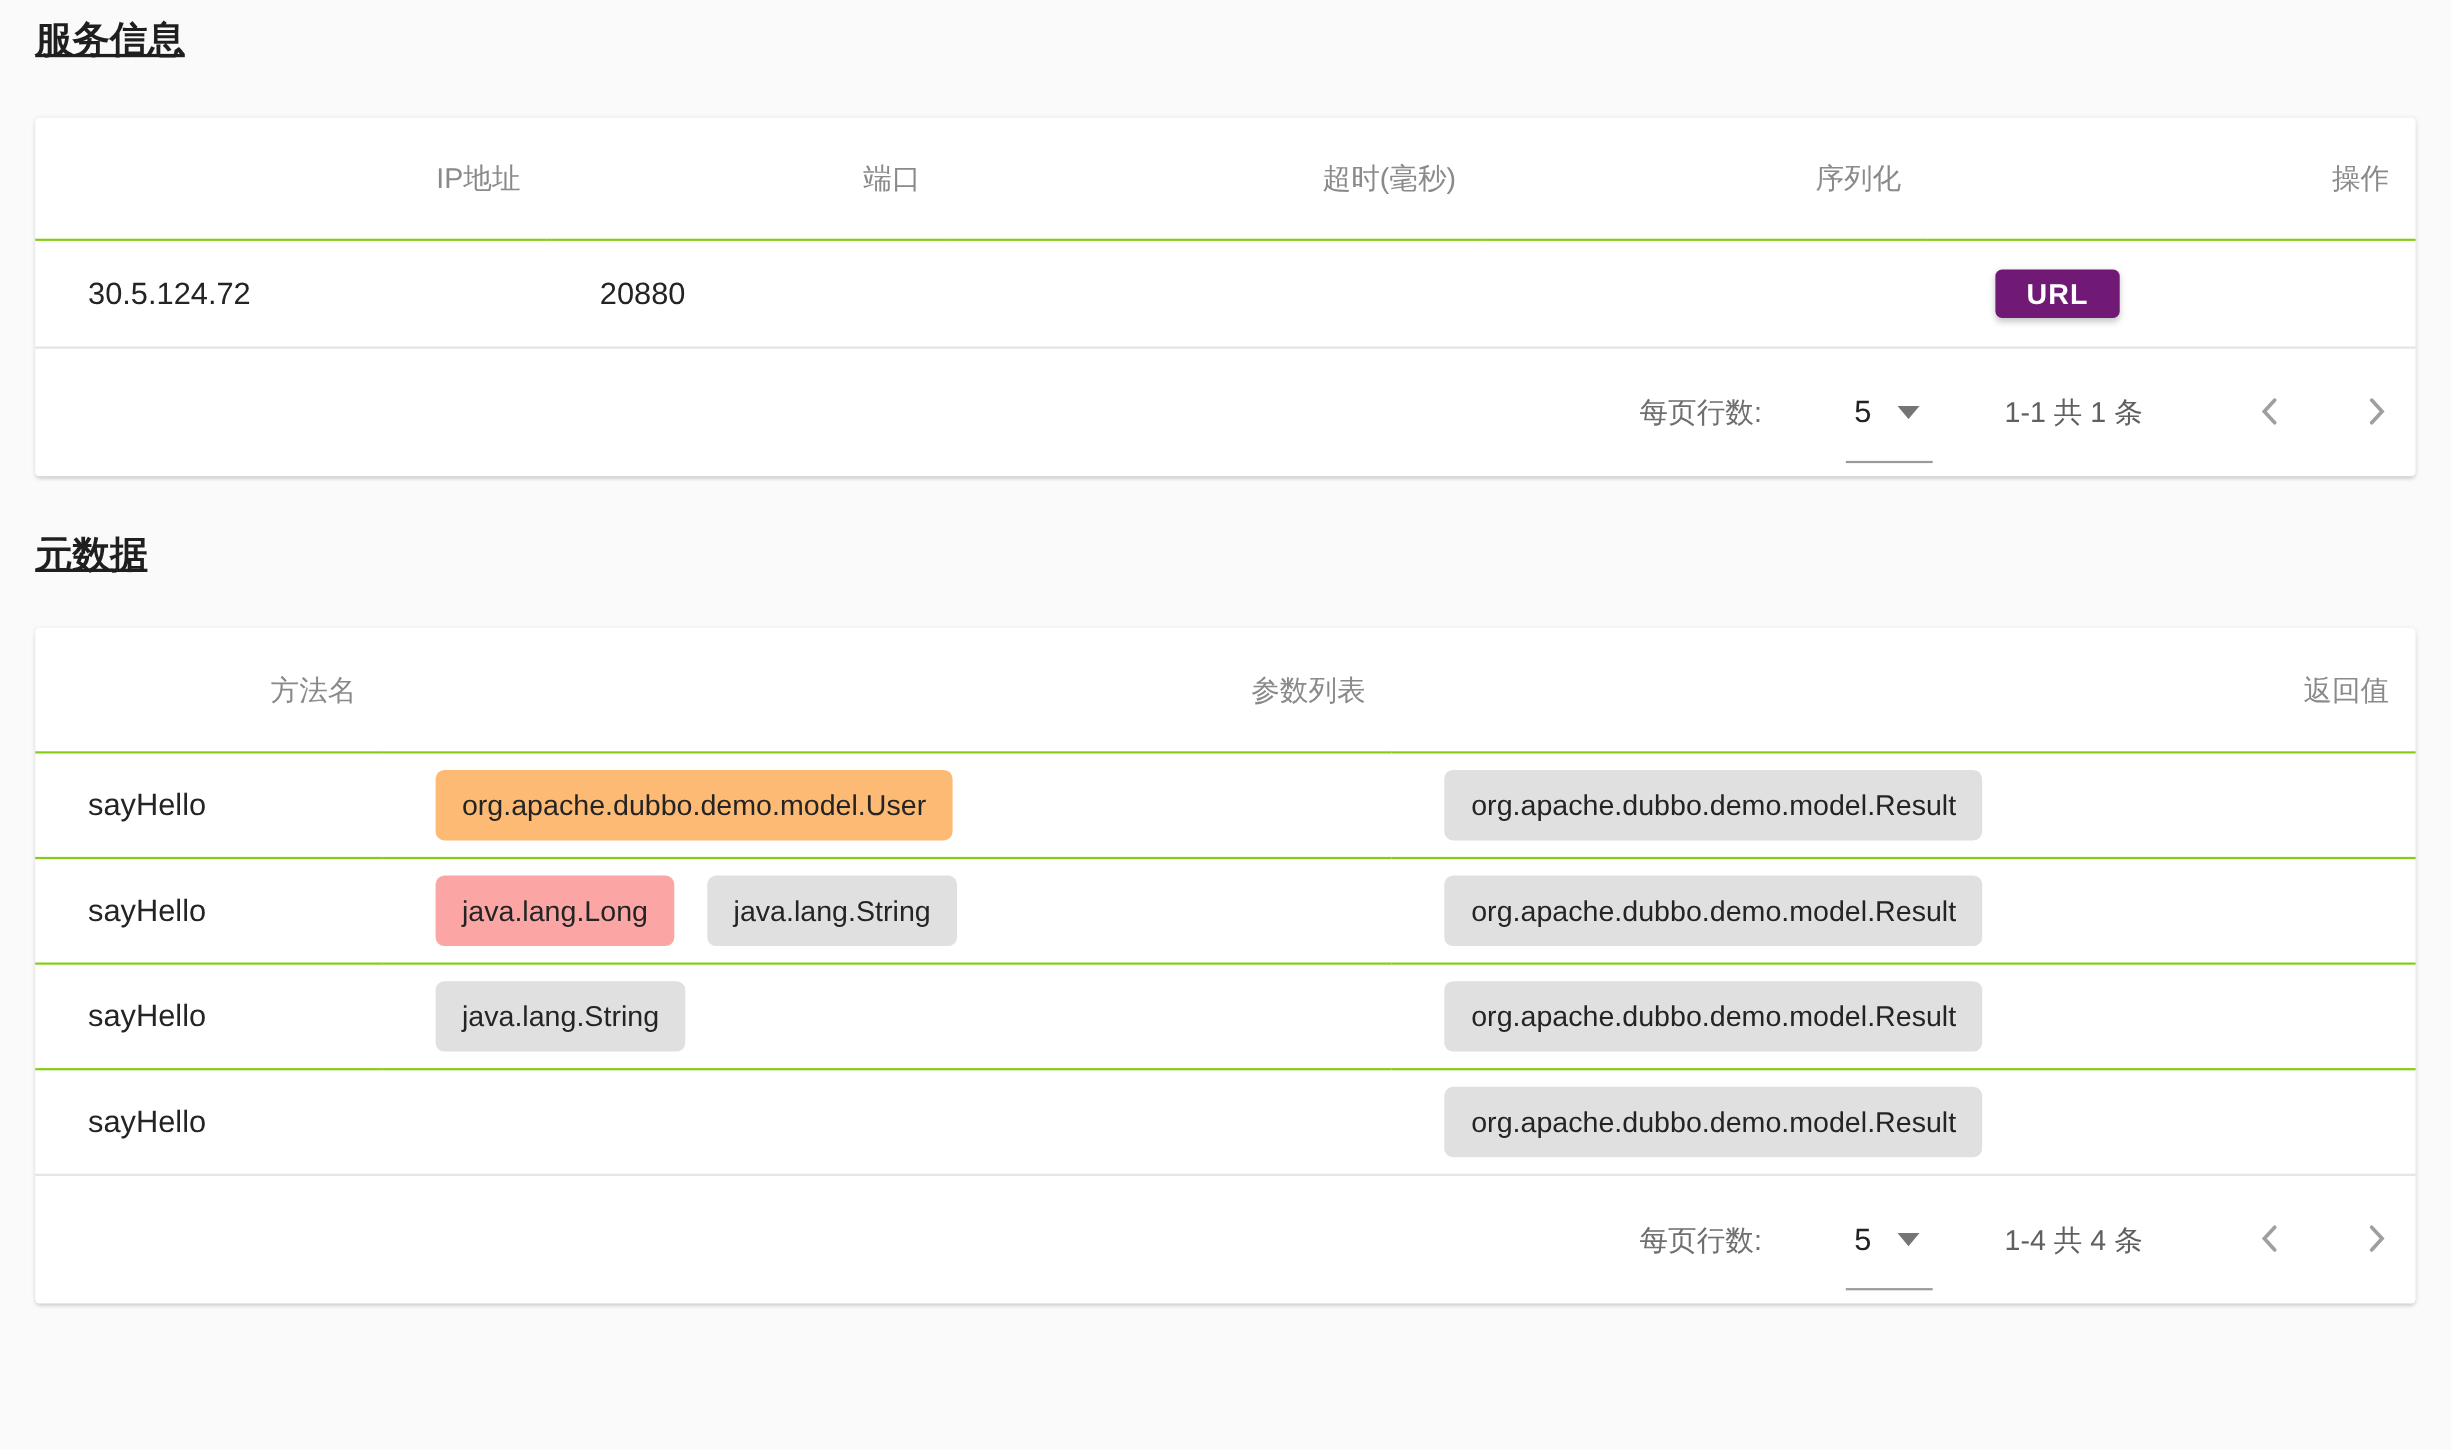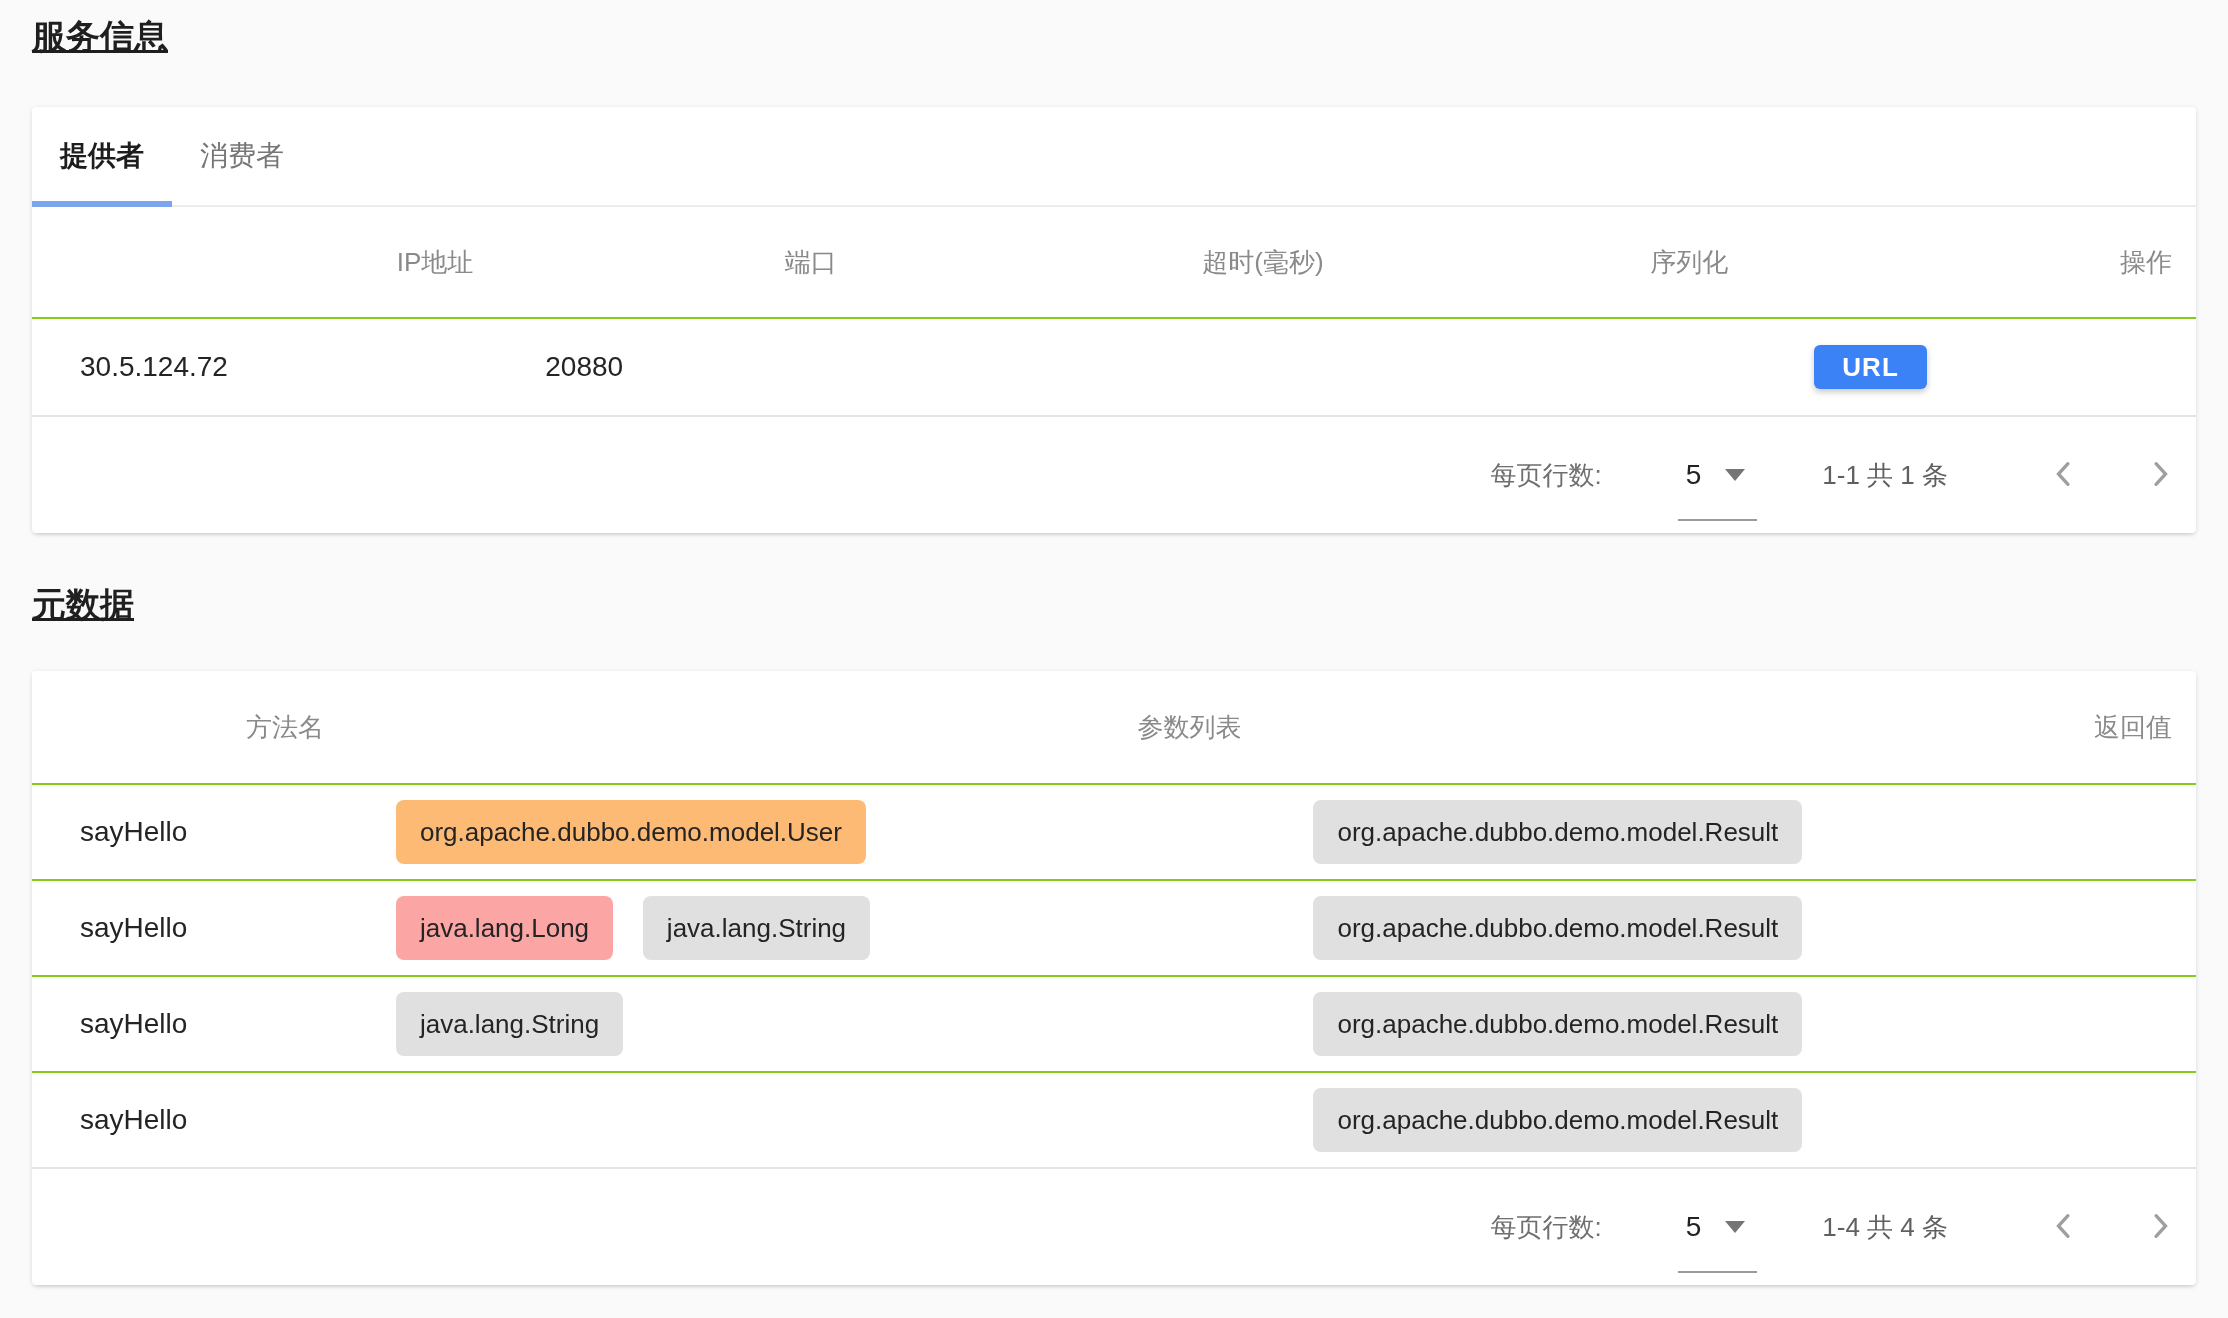--- a/index.html
+++ b/index.html
@@ -99,29 +99,20 @@
   .pg-btn.first { margin-left: 96px; }
 </style>
 </head>
 <body style="background: rgb(250, 250, 250);">
 
 <div class="page">
 
   <h1 class="sec-title" id="svc-title">服务信息</h1>
 
   <section class="card">
-    <div class="tabbar">
-      <div class="tab active">
-        <span>提供者</span>
-      </div>
-      <div class="tab">
-        <span>消费者</span>
-      </div>
-      <div class="tab-slider" style="background: rgb(125, 165, 238);"></div>
-    </div>
 
     <table class="tbl tbl-provider">
       <colgroup>
         <col style="width:21.5%">
           <col style="width:16.8%">
           <col style="width:22.5%">
         <col style="width:18.7%">
           <col style="width:20.5%">
       </colgroup>
       <thead>
@@ -133,21 +124,21 @@
           <th>操作</th>
         </tr>
       </thead>
       <tbody>
         <tr>
           <td>30.5.124.72</td>
           <td>20880</td>
           <td></td>
           <td></td>
           <td>
-            <button class="url-btn" style="background: #3b82f6;">URL</button>
+            <button class="url-btn" style="background: #701a75;">URL</button>
           </td>
         </tr>
       </tbody>
     </table>
 
     <div class="pagination">
       <span class="pg-label">每页行数:</span>
       <div class="pg-select">
         <span class="pg-value">5</span>
         <span class="caret"></span>

